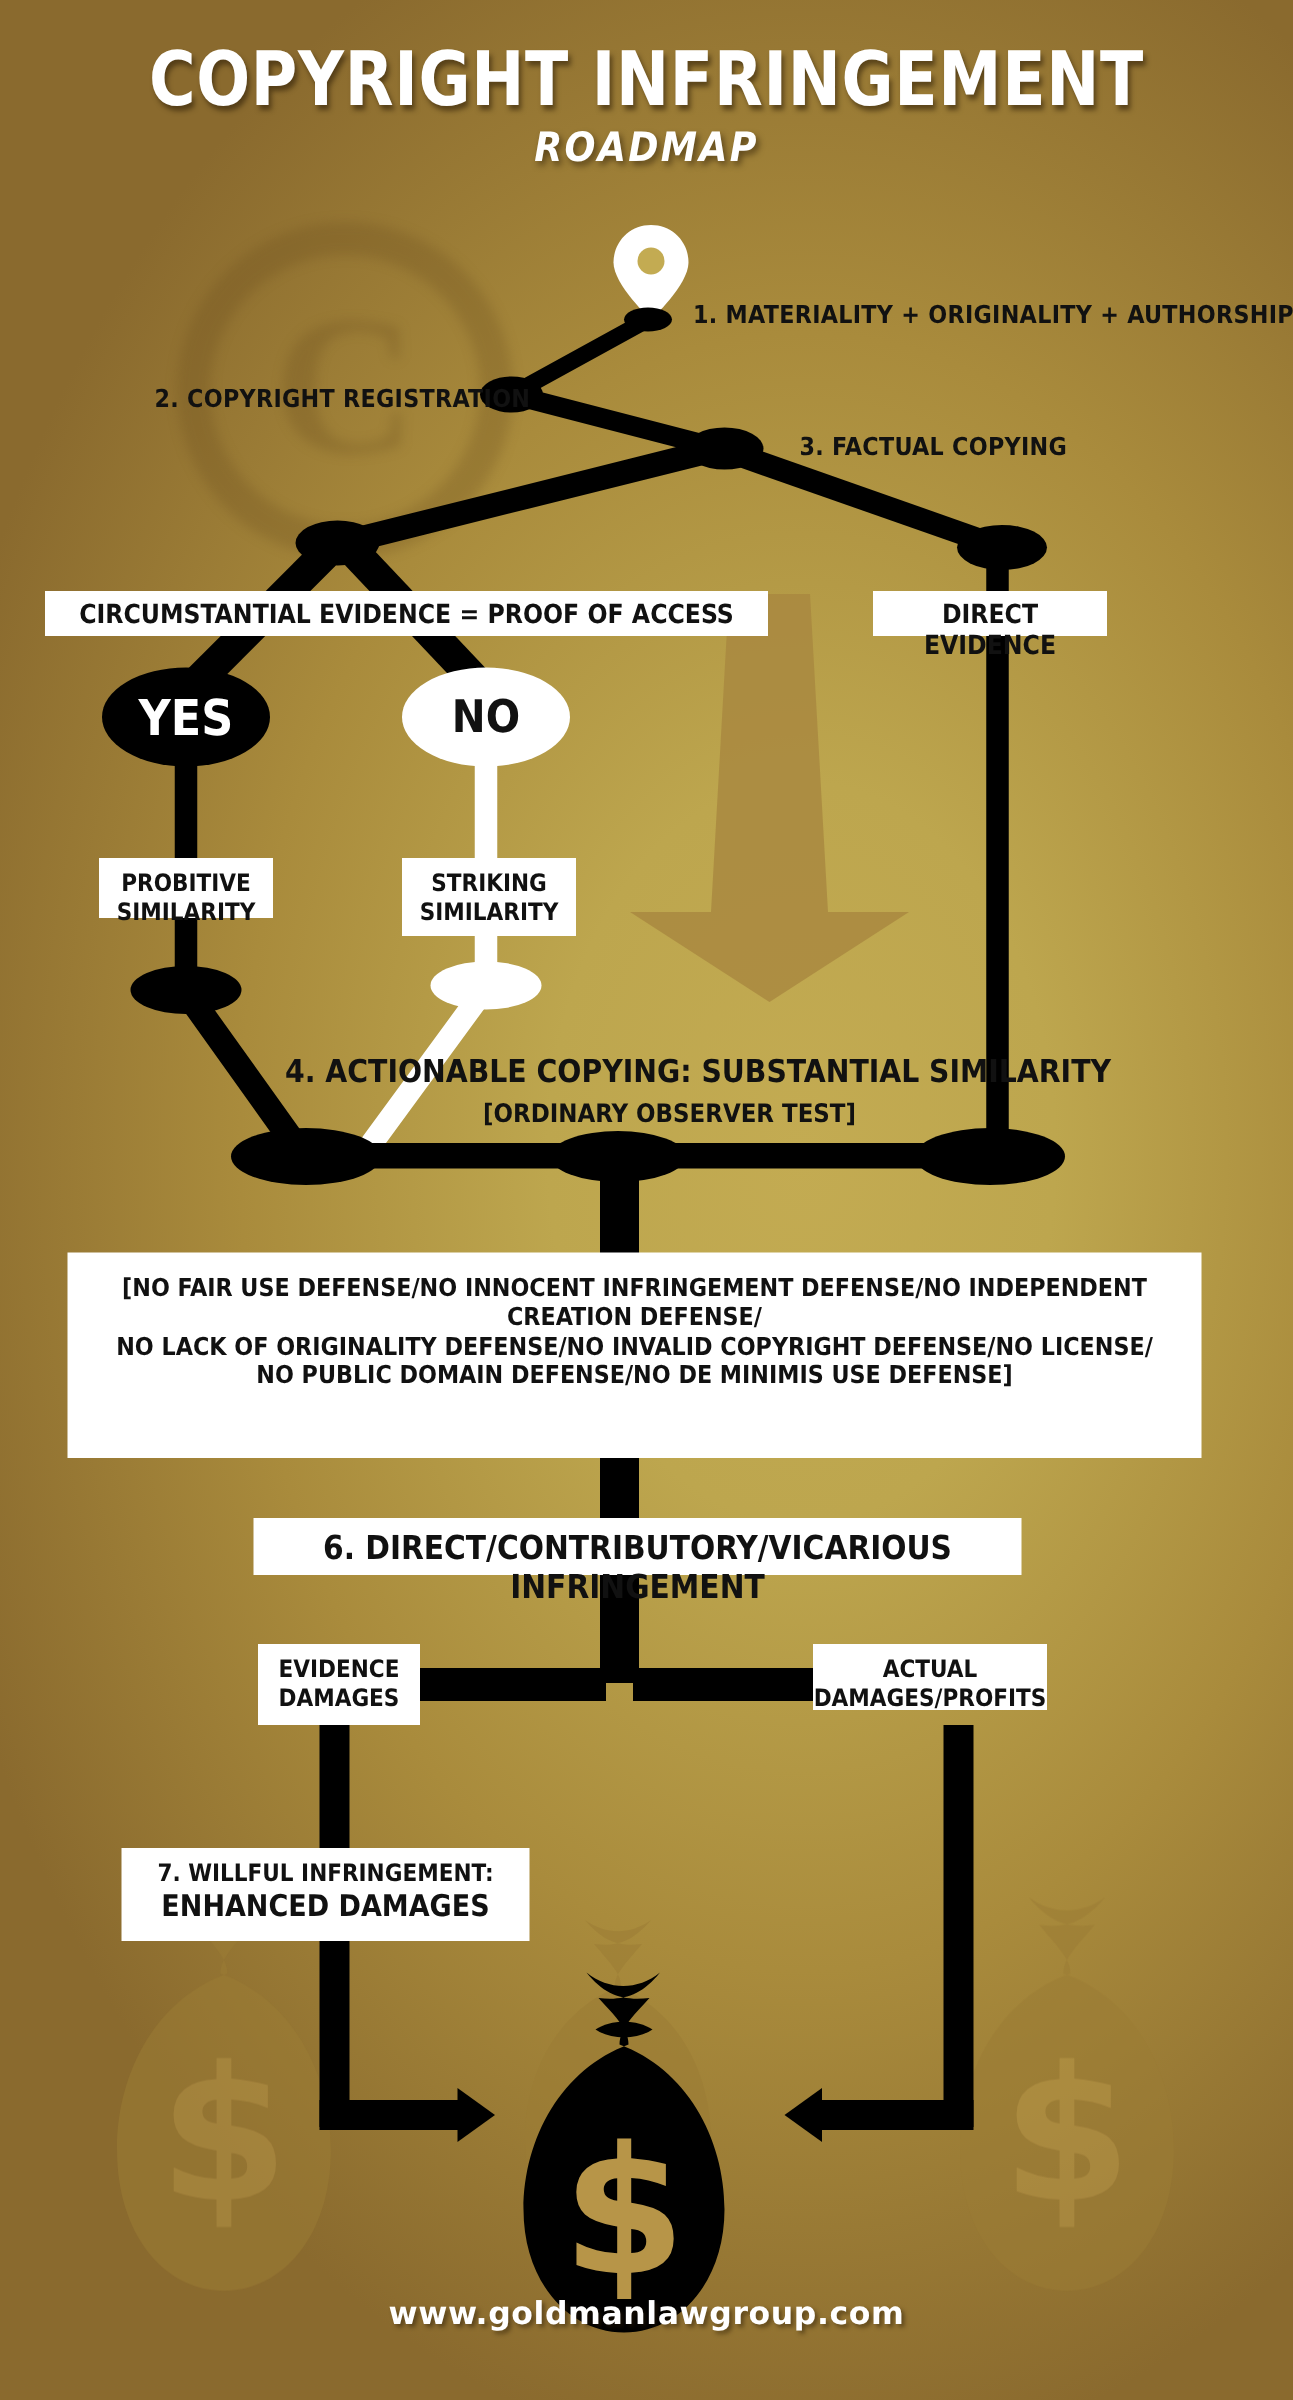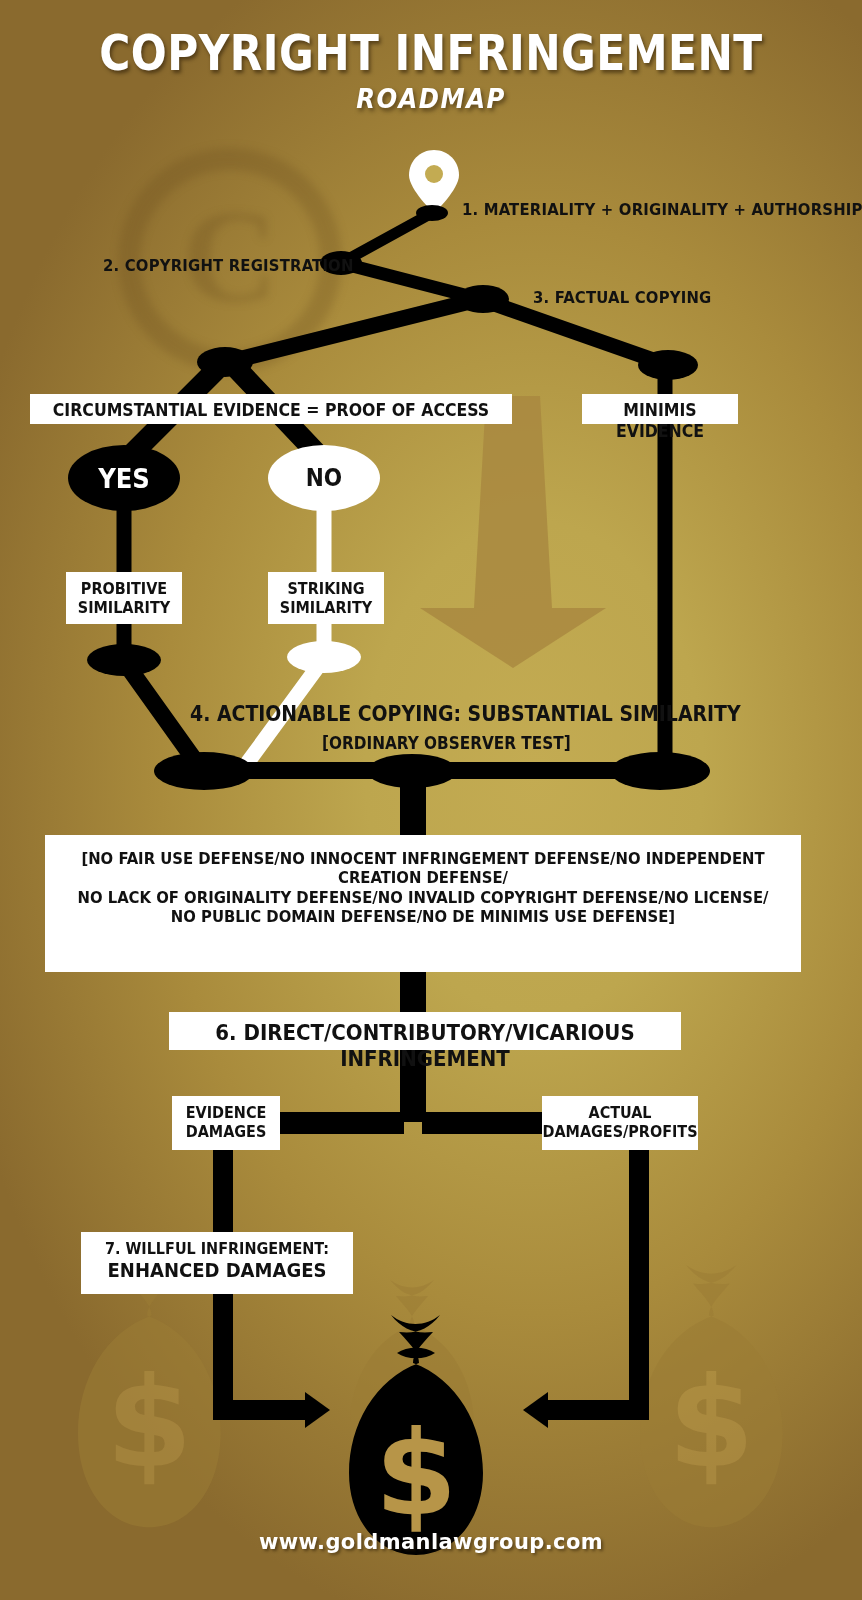--- a/index.html
+++ b/index.html
@@ -204,27 +204,27 @@
   <div class="cond plainlabel" style="left:462px; top:200px;">1. MATERIALITY + ORIGINALITY + AUTHORSHIP</div>
 
   <div class="cond plainlabel" style="left:103px; top:256px;">2. COPYRIGHT REGISTRATION</div>
 
   <div class="cond plainlabel" style="left:533px; top:288px;">3. FACTUAL COPYING</div>
 
   <div class="wbox" style="left:30px; top:394px; width:482px; height:30px;
        font-size:17.5px; padding-top:6px;">CIRCUMSTANTIAL EVIDENCE = PROOF OF ACCESS</div>
 
   <div class="wbox" style="left:582px; top:394px; width:156px; height:30px;
-       font-size:17.5px; padding-top:6px;">MINIMIS EVIDENCE</div>
-
-  <div class="pill pill-black" style="left:68px; top:445px; width:112px; height:66px; font-size:27px;">YES</div>
-
-  <div class="pill pill-white" style="left:268px; top:445px; width:112px; height:66px; font-size:24px;">NO</div>
-
-  <div class="wbox" style="left:66px; top:572px; width:116px; height:52px; font-size:16px; padding-top:8px;">
+       font-size:17.5px; padding-top:6px;">DIRECT EVIDENCE</div>
+
+  <div class="pill pill-black" style="left:68px; top:445px; width:112px; height:66px; font-size:33px;">YES</div>
+
+  <div class="pill pill-white" style="left:268px; top:445px; width:112px; height:66px; font-size:30px;">NO</div>
+
+  <div class="wbox" style="left:66px; top:572px; width:116px; height:40px; font-size:16px; padding-top:8px;">
     <div>PROBITIVE</div>
     <div>SIMILARITY</div>
   </div>
 
   <div class="wbox" style="left:268px; top:572px; width:116px; height:52px; font-size:16px; padding-top:8px;">
     <div>STRIKING</div>
     <div>SIMILARITY</div>
   </div>
 
   <div class="cond" style="left:190px; top:702px; font-size:21px;">4. ACTIONABLE COPYING: SUBSTANTIAL SIMILARITY</div>
@@ -237,21 +237,21 @@
   </div>
 
   <div class="wbox" style="left:169px; top:1012px; width:512px; height:38px; font-size:22px; padding-top:8px;">6. DIRECT/CONTRIBUTORY/VICARIOUS INFRINGEMENT</div>
 
 
   <div class="wbox" style="left:172px; top:1096px; width:108px; height:54px; font-size:16px; padding-top:8px;">
     <div>EVIDENCE</div>
     <div>DAMAGES</div>
   </div>
 
-  <div class="wbox" style="left:542px; top:1096px; width:156px; height:54px; font-size:16px; padding-top:8px;">
+  <div class="wbox" style="left:542px; top:1096px; width:156px; height:44px; font-size:16px; padding-top:8px;">
     <div>ACTUAL</div>
     <div>DAMAGES/PROFITS</div>
   </div>
 
   <div class="wbox" style="left:81px; top:1232px; width:272px; height:62px; padding-top:8px;">
     <div style="font-size:16px;">7. WILLFUL INFRINGEMENT:</div>
     <div style="font-size:20px;">ENHANCED DAMAGES</div>
   </div>
 
   <div id="footer">www.goldmanlawgroup.com</div>

